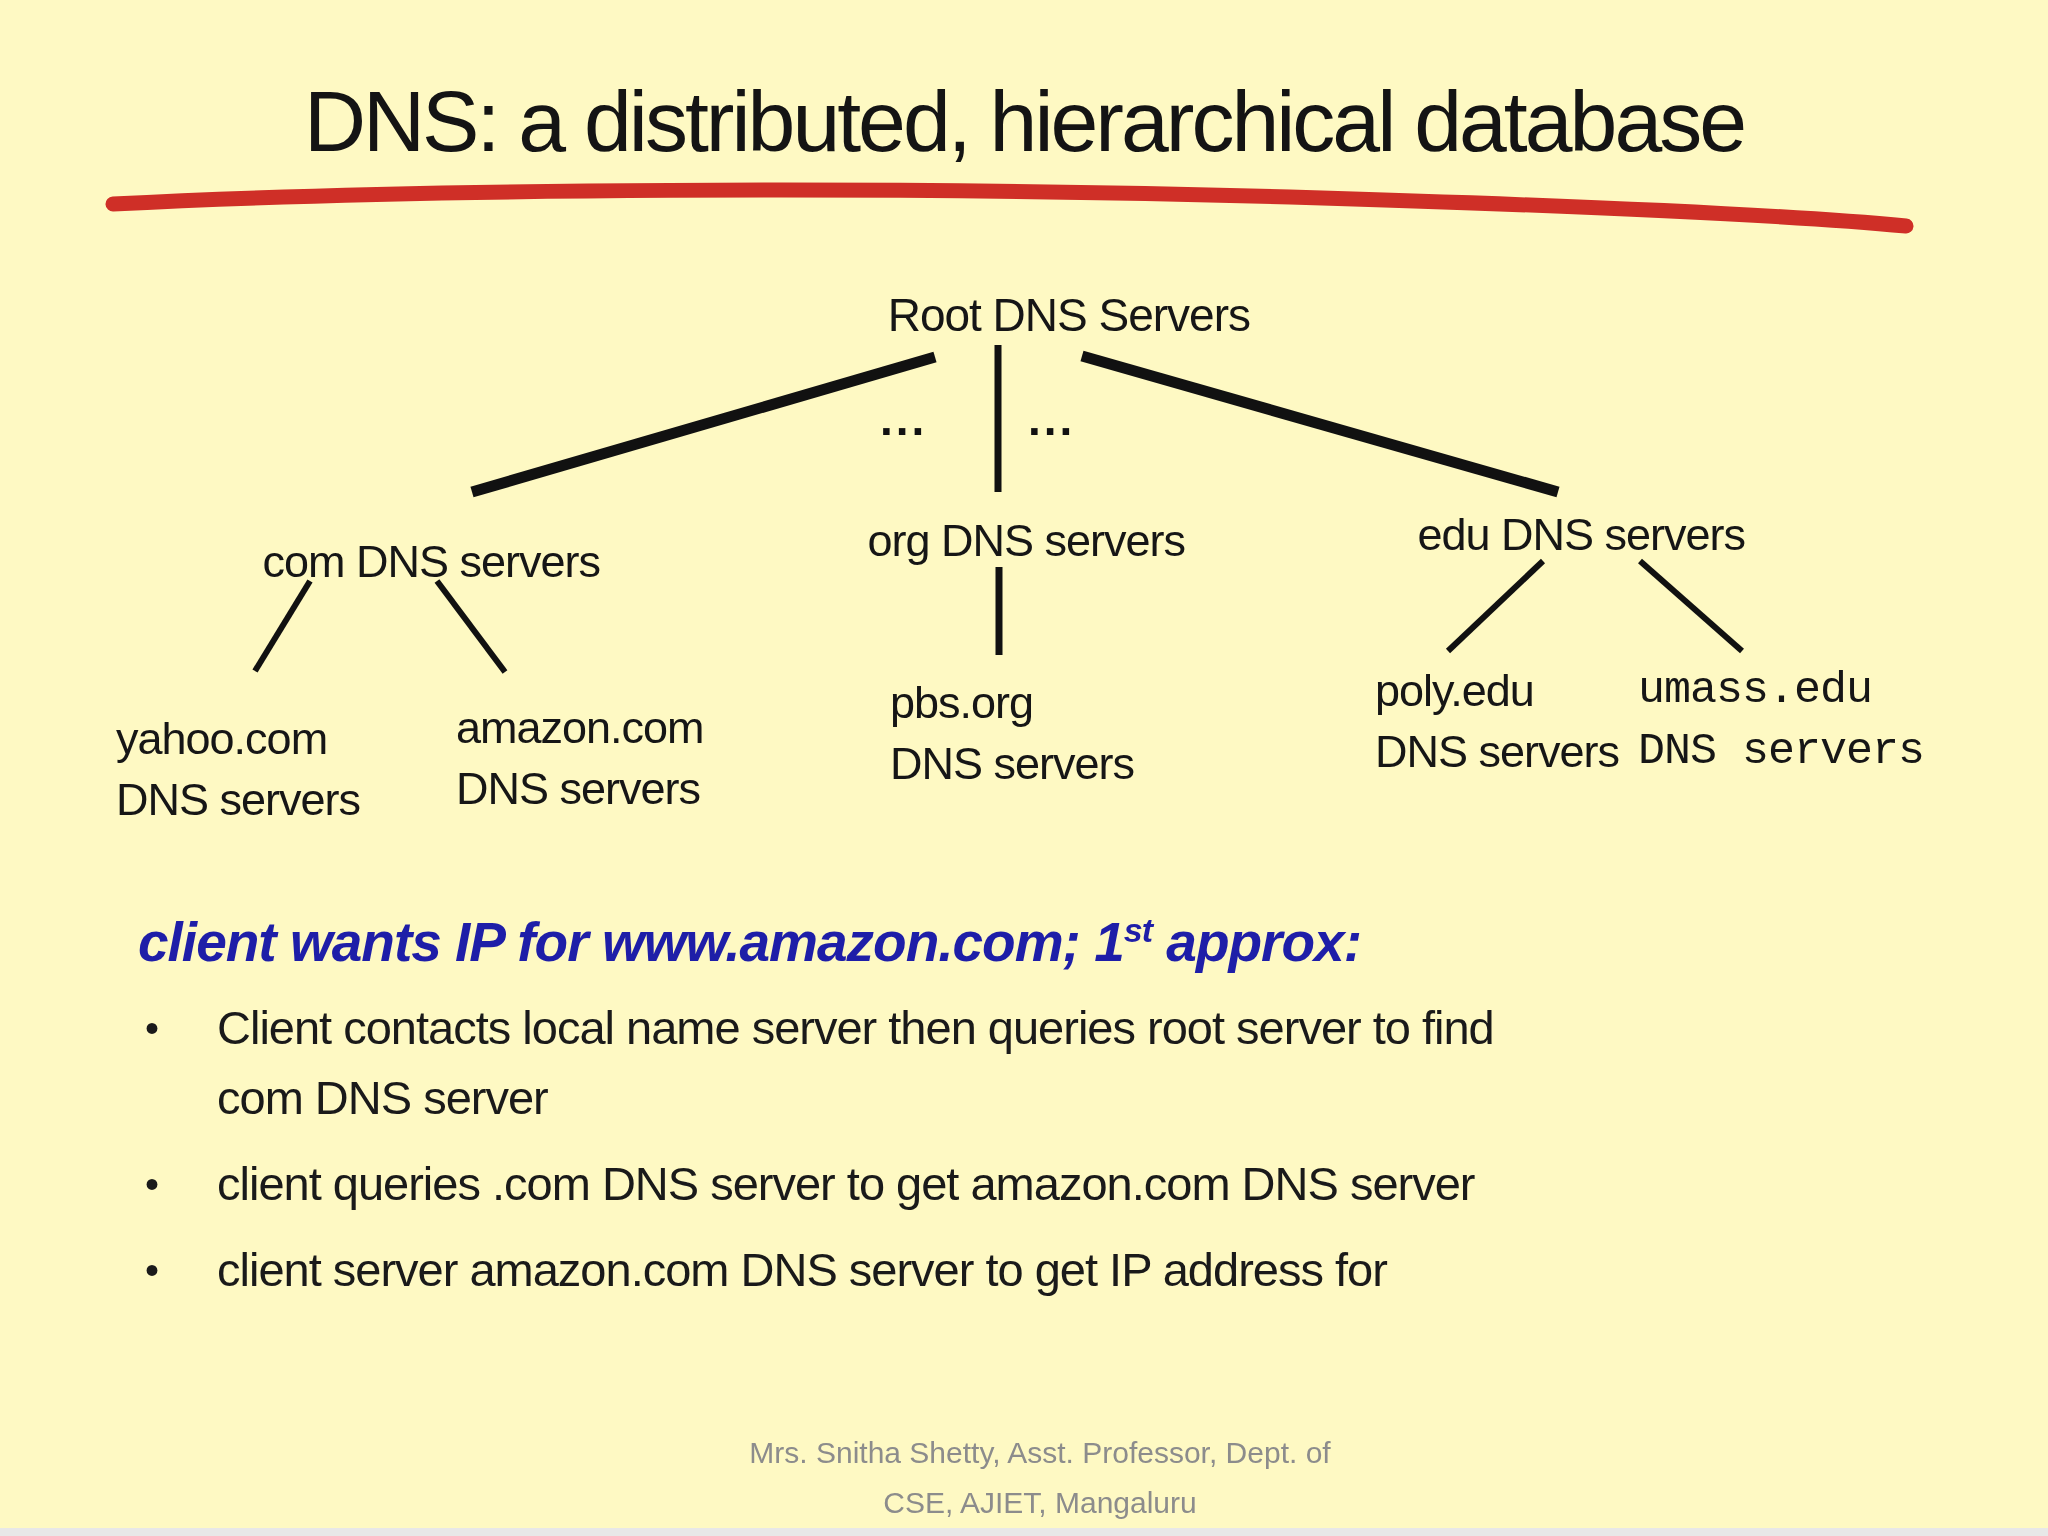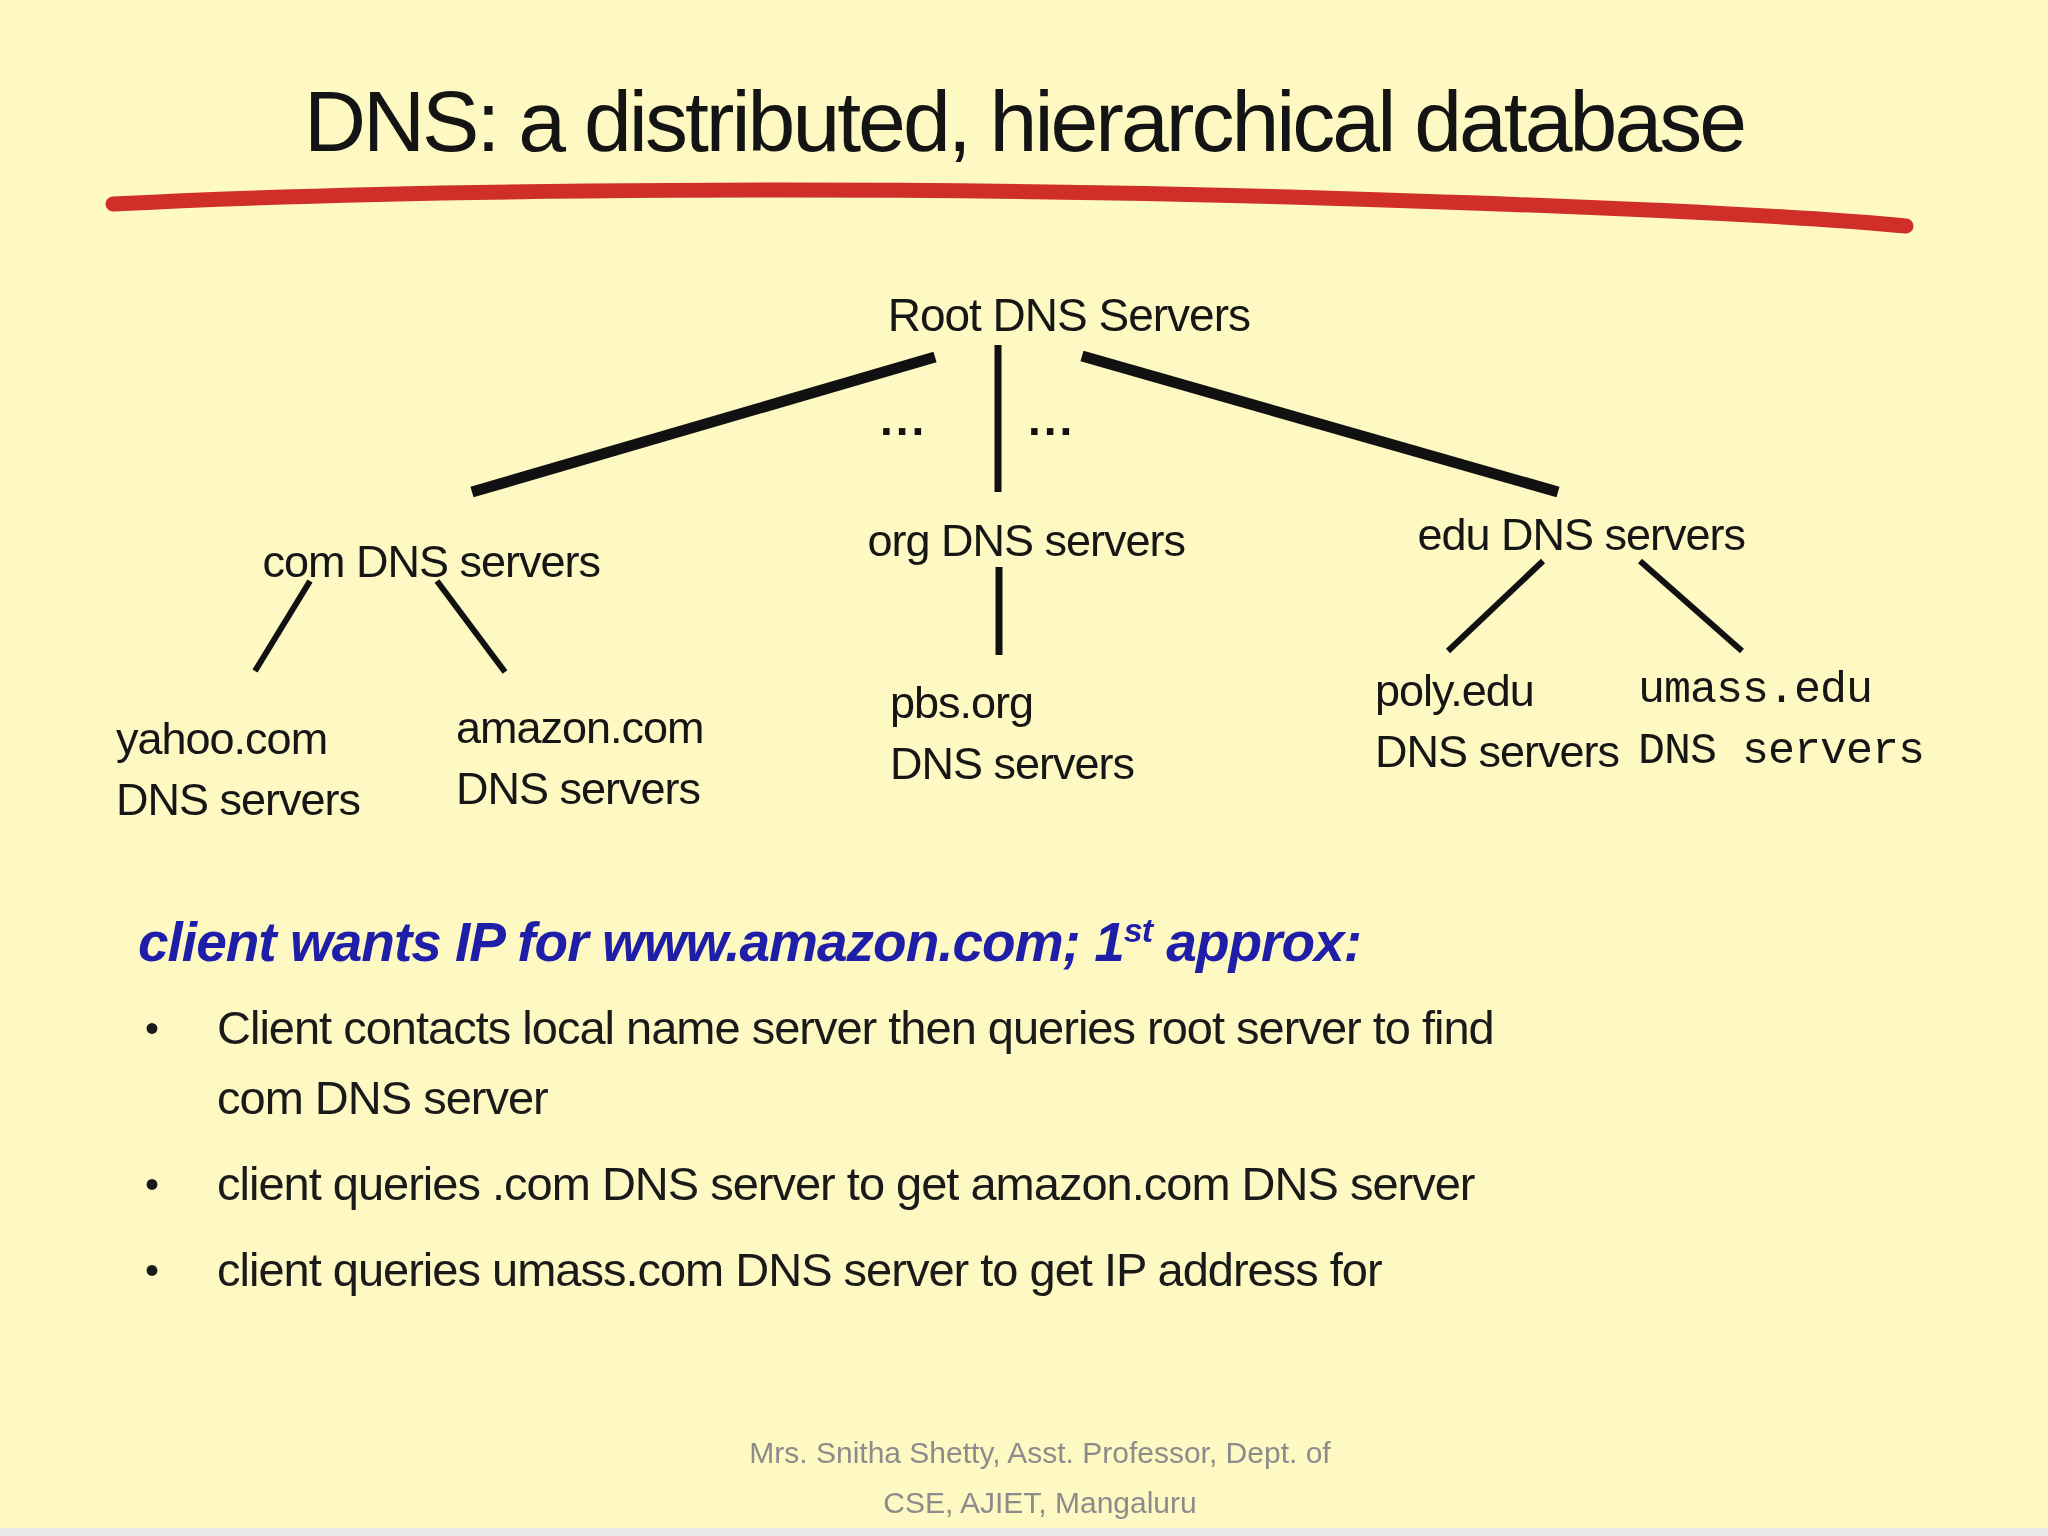--- a/index.html
+++ b/index.html
@@ -131,21 +131,21 @@
     </div>
     <div class="bullet">
       <span class="dot">•</span>
       <div class="lines">
         <div>client queries .com DNS server to get amazon.com DNS server</div>
       </div>
     </div>
     <div class="bullet">
       <span class="dot">•</span>
       <div class="lines">
-        <div>client queries umass.com DNS server to get  IP address for</div>
+        <div>client server amazon.com DNS server to get  IP address for</div>
       </div>
     </div>
   </div>
 
   <div class="abs footer">
     <div>Mrs. Snitha Shetty, Asst. Professor, Dept. of</div>
     <div>CSE, AJIET, Mangaluru</div>
   </div>
 
 </div>

